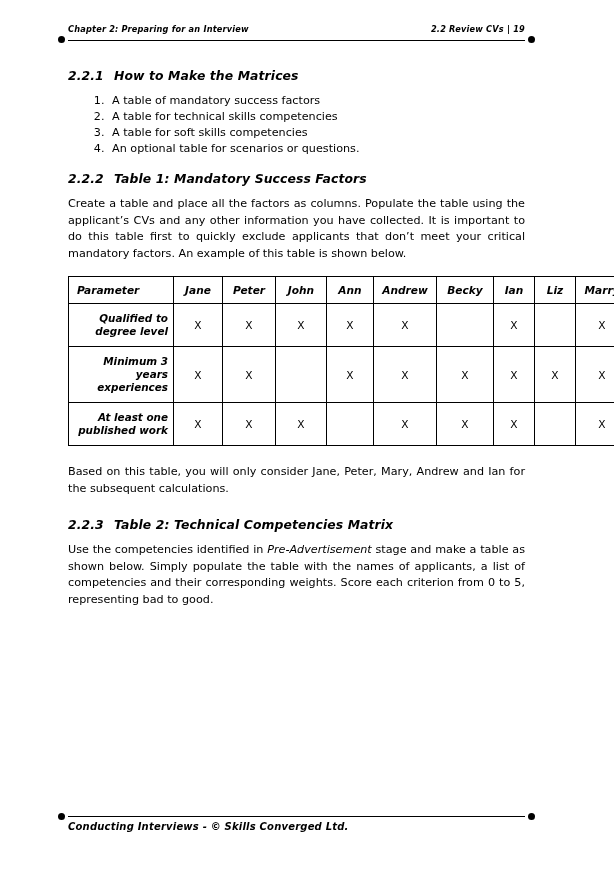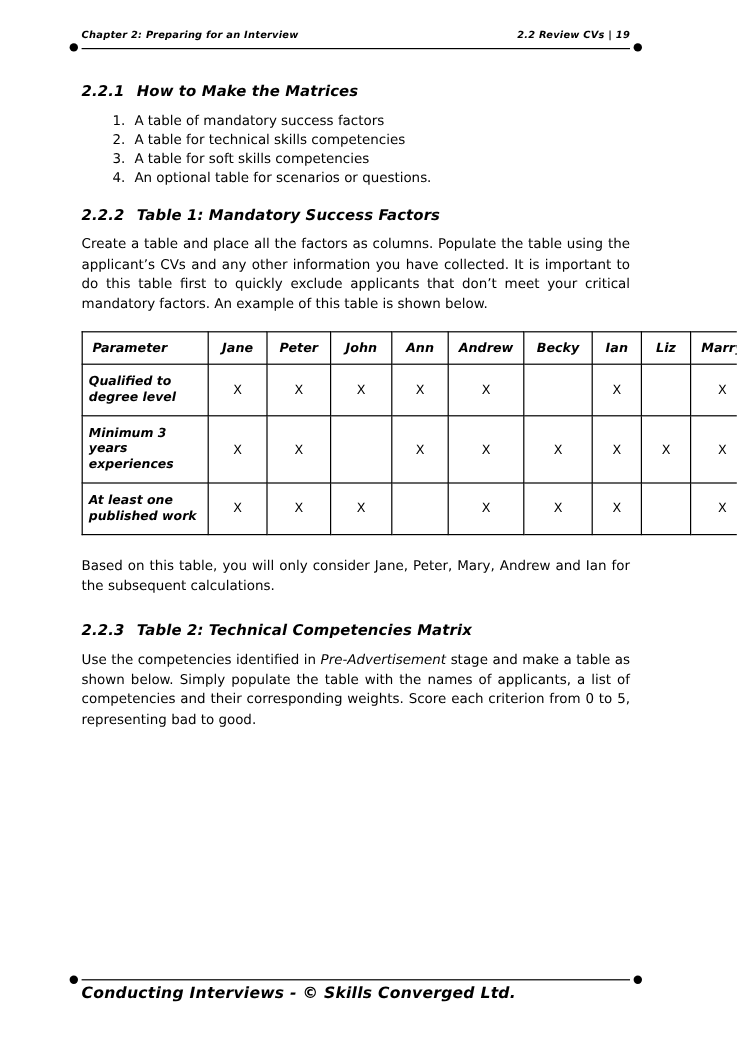--- a/index.html
+++ b/index.html
@@ -82,21 +82,21 @@
     height: 7px;
     border-radius: 50%;
     background: #000;
   }
   .footer-dot.left { left: -10px; }
   .footer-dot.right { right: -10px; }
   .footer-text {
     position: absolute;
     top: 5px;
     left: 0;
-    font-size: 13px;
+    font-size: 10px;
     font-style: italic;
     font-weight: bold;
     letter-spacing: 0.2px;
   }
 
   
   .content {
     position: absolute;
     left: 68px;
     right: 68px;
@@ -161,21 +161,21 @@
     padding: 7px 2px;
   }
   table.matrix .hdr.param {
     text-align: left;
     padding-left: 8px;
   }
   table.matrix td.rowlabel {
     font-size: 10.4px;
     font-style: italic;
     font-weight: bold;
-    text-align: left;
+    text-align: right;
     line-height: 13px;
     padding: 8px 5px;
   }
   table.matrix td.mark {
     font-size: 10.6px;
     font-style: normal;
     font-weight: normal;
     text-align: center;
     vertical-align: middle;
   }

